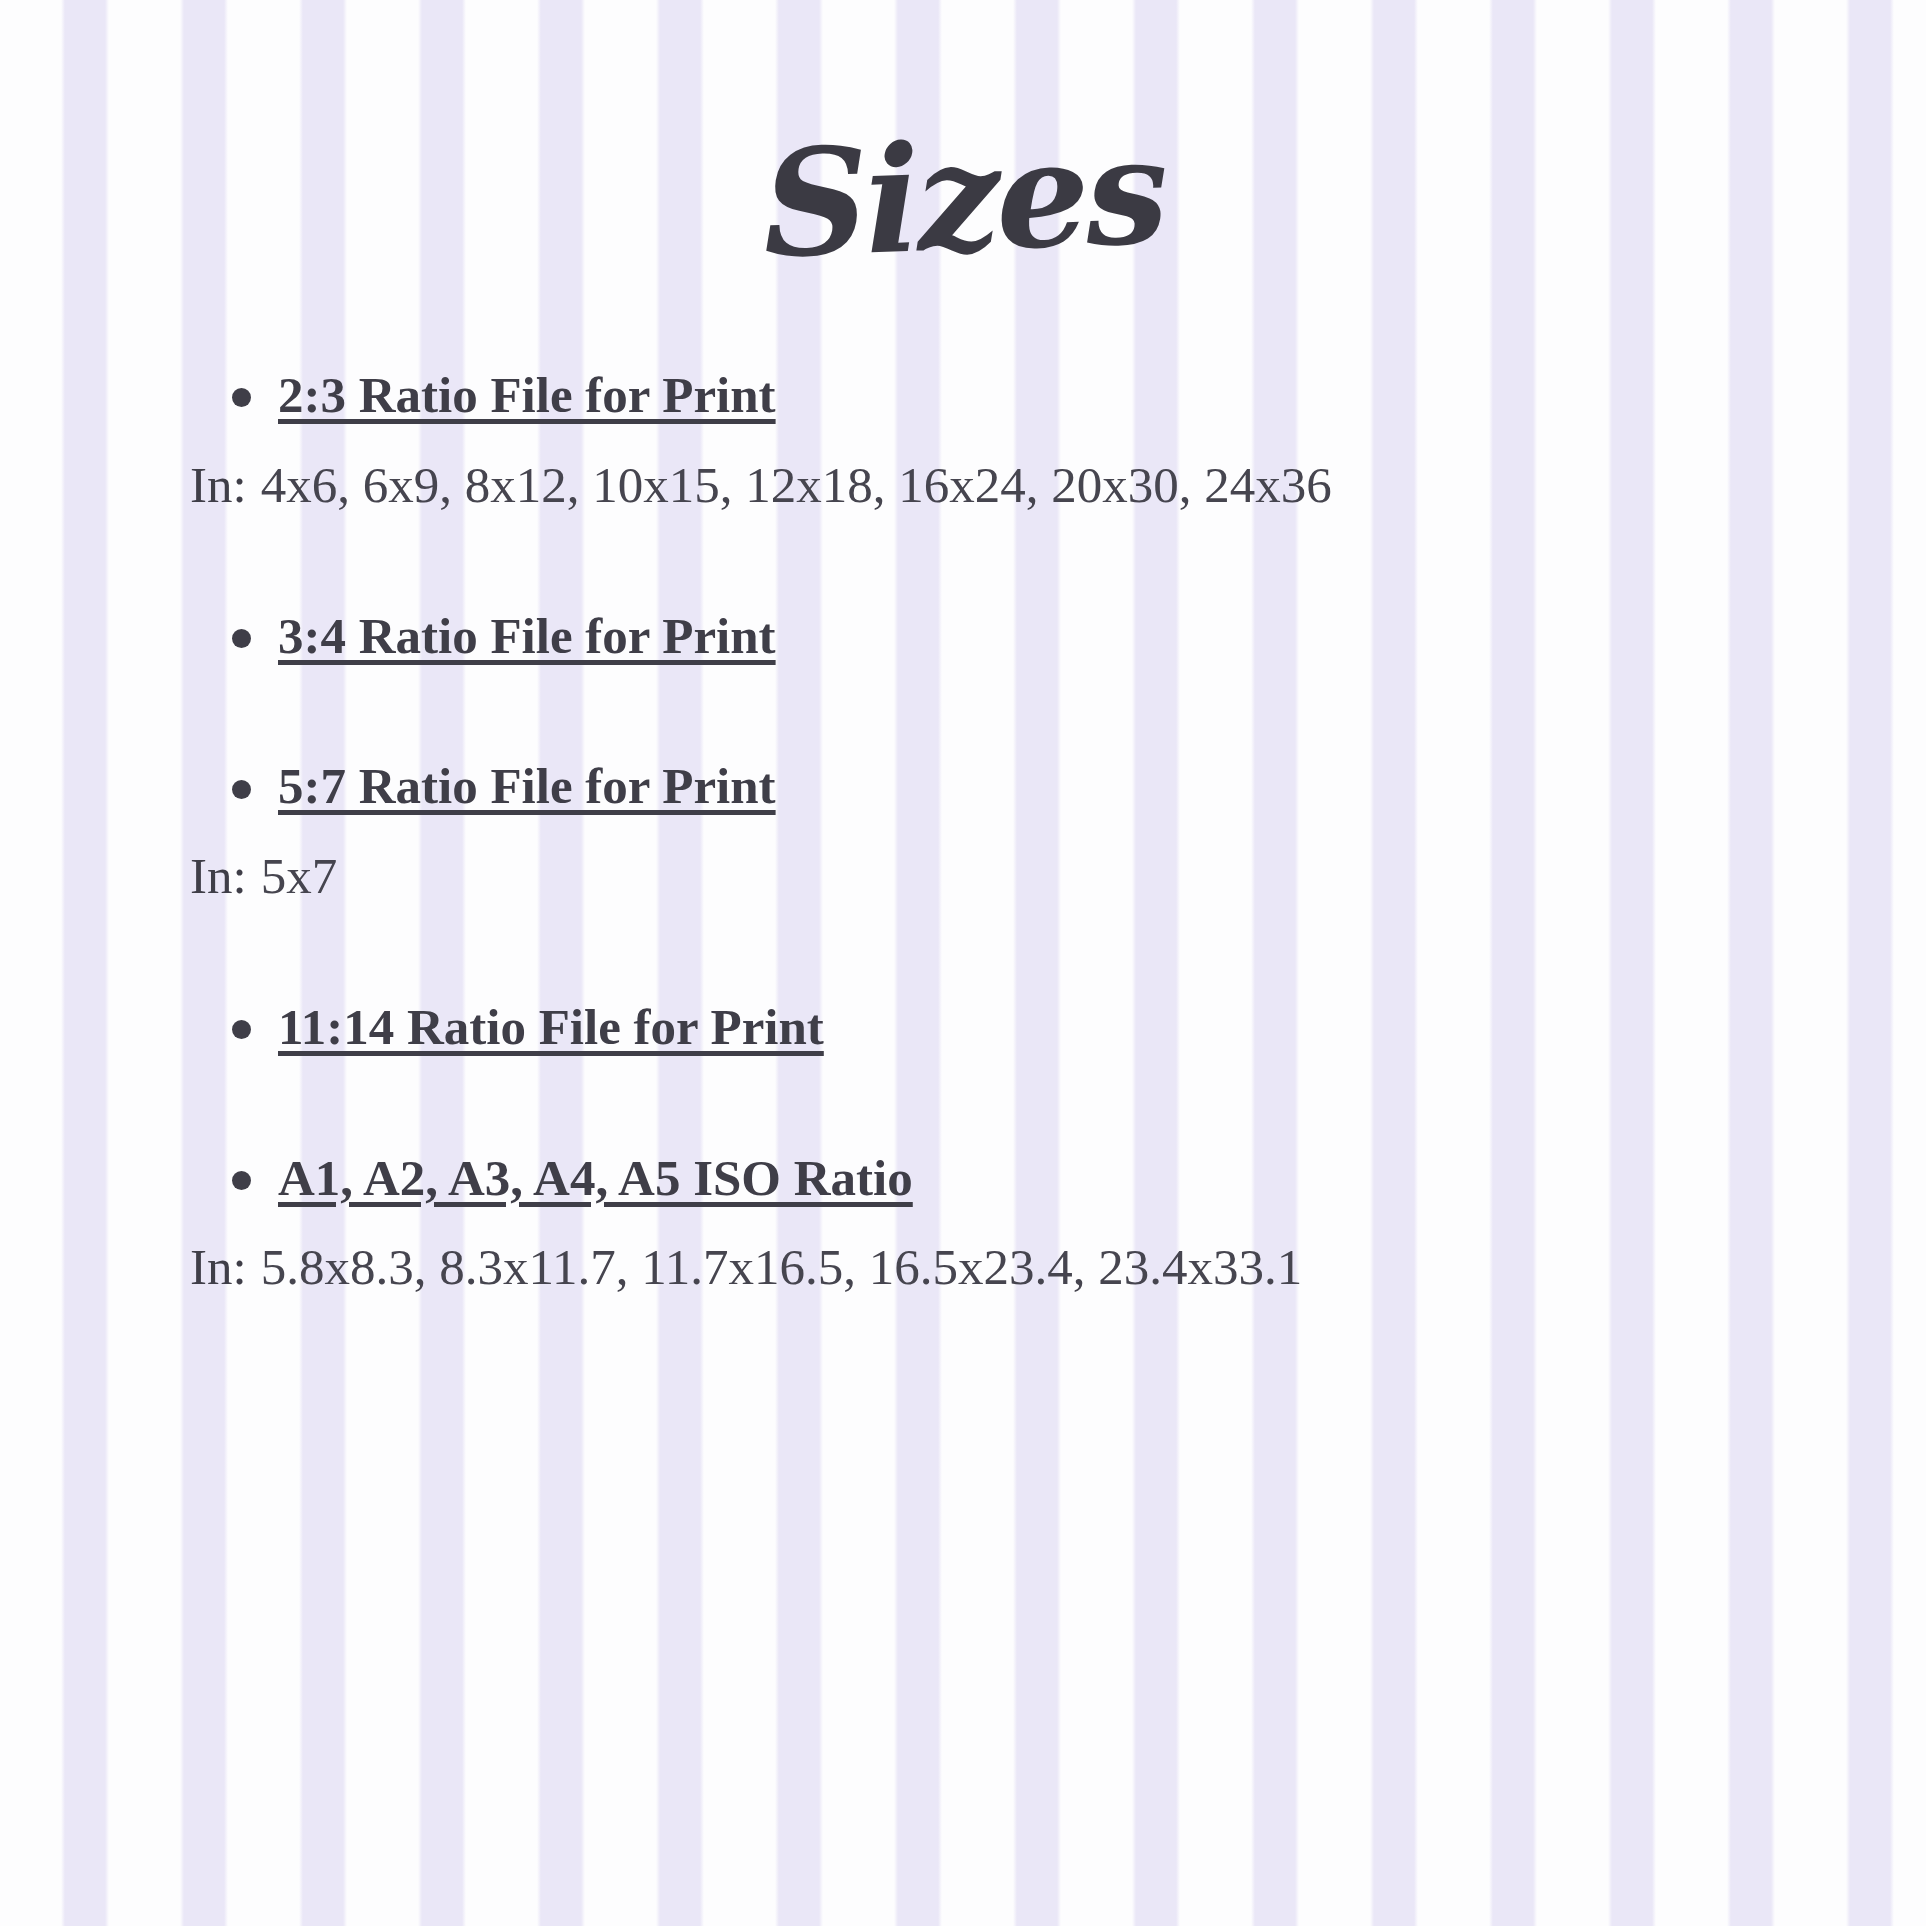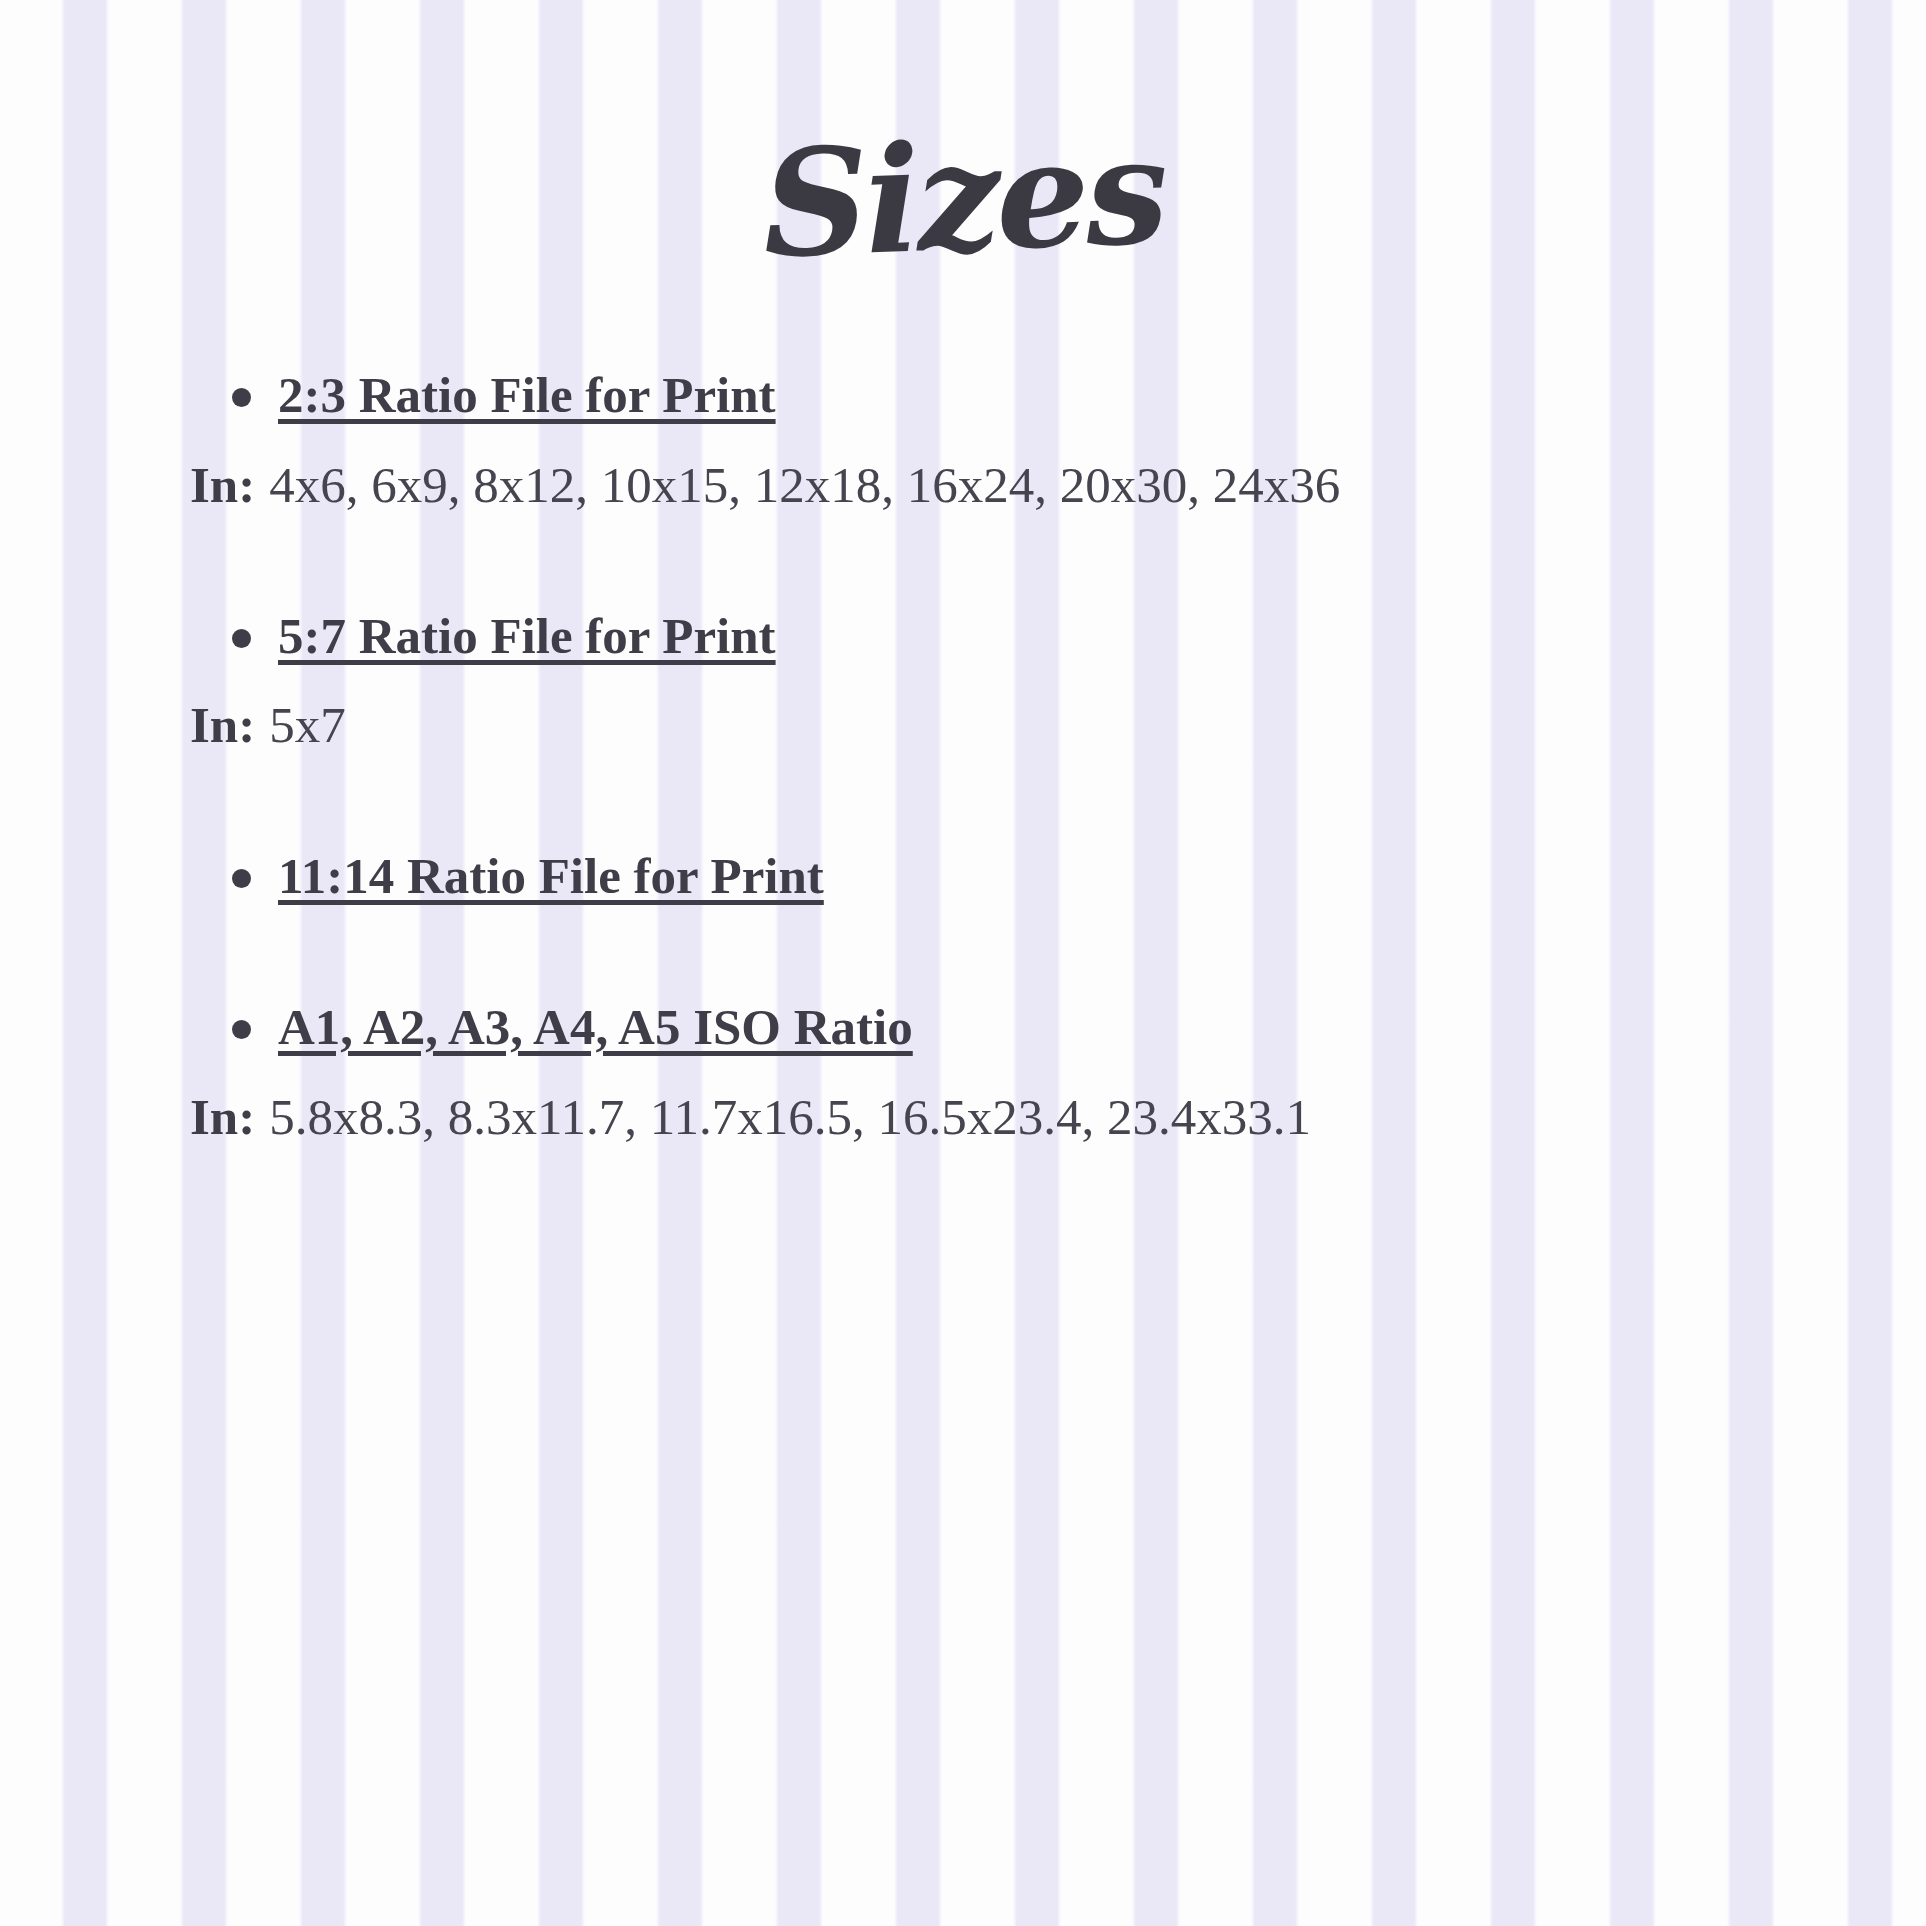--- a/index.html
+++ b/index.html
@@ -84,21 +84,21 @@
 
   .in-row {
     margin-top: 26px;
     font-size: 51px;
     line-height: 1.25;
     color: #46454f;
     white-space: nowrap;
   }
 
   .in-label {
-    font-weight: 700;
+    font-weight: 400;
     color: #3f3e48;
     margin-right: 14px;
   }
 </style>
 </head>
 <body>
 
 <div class="page">
 
   <div class="title">Sizes</div>
@@ -109,20 +109,24 @@
       <div class="heading-row">
         <span class="bullet"></span>
         <span class="heading-text">2:3 Ratio File for Print</span>
       </div>
       <div class="in-row">
         <span class="in-label">In:</span><span>4x6, 6x9, 8x12, 10x15, 12x18, 16x24, 20x30, 24x36</span>
       </div>
     </div>
 
     <div class="section">
+      <div class="heading-row">
+        <span class="bullet"></span>
+        <span class="heading-text">3:4 Ratio File for Print</span>
+      </div>
     </div>
 
     <div class="section">
     </div>
 
     <div class="section">
       <div class="heading-row">
         <span class="bullet"></span>
         <span class="heading-text">5:7 Ratio File for Print</span>
       </div>

